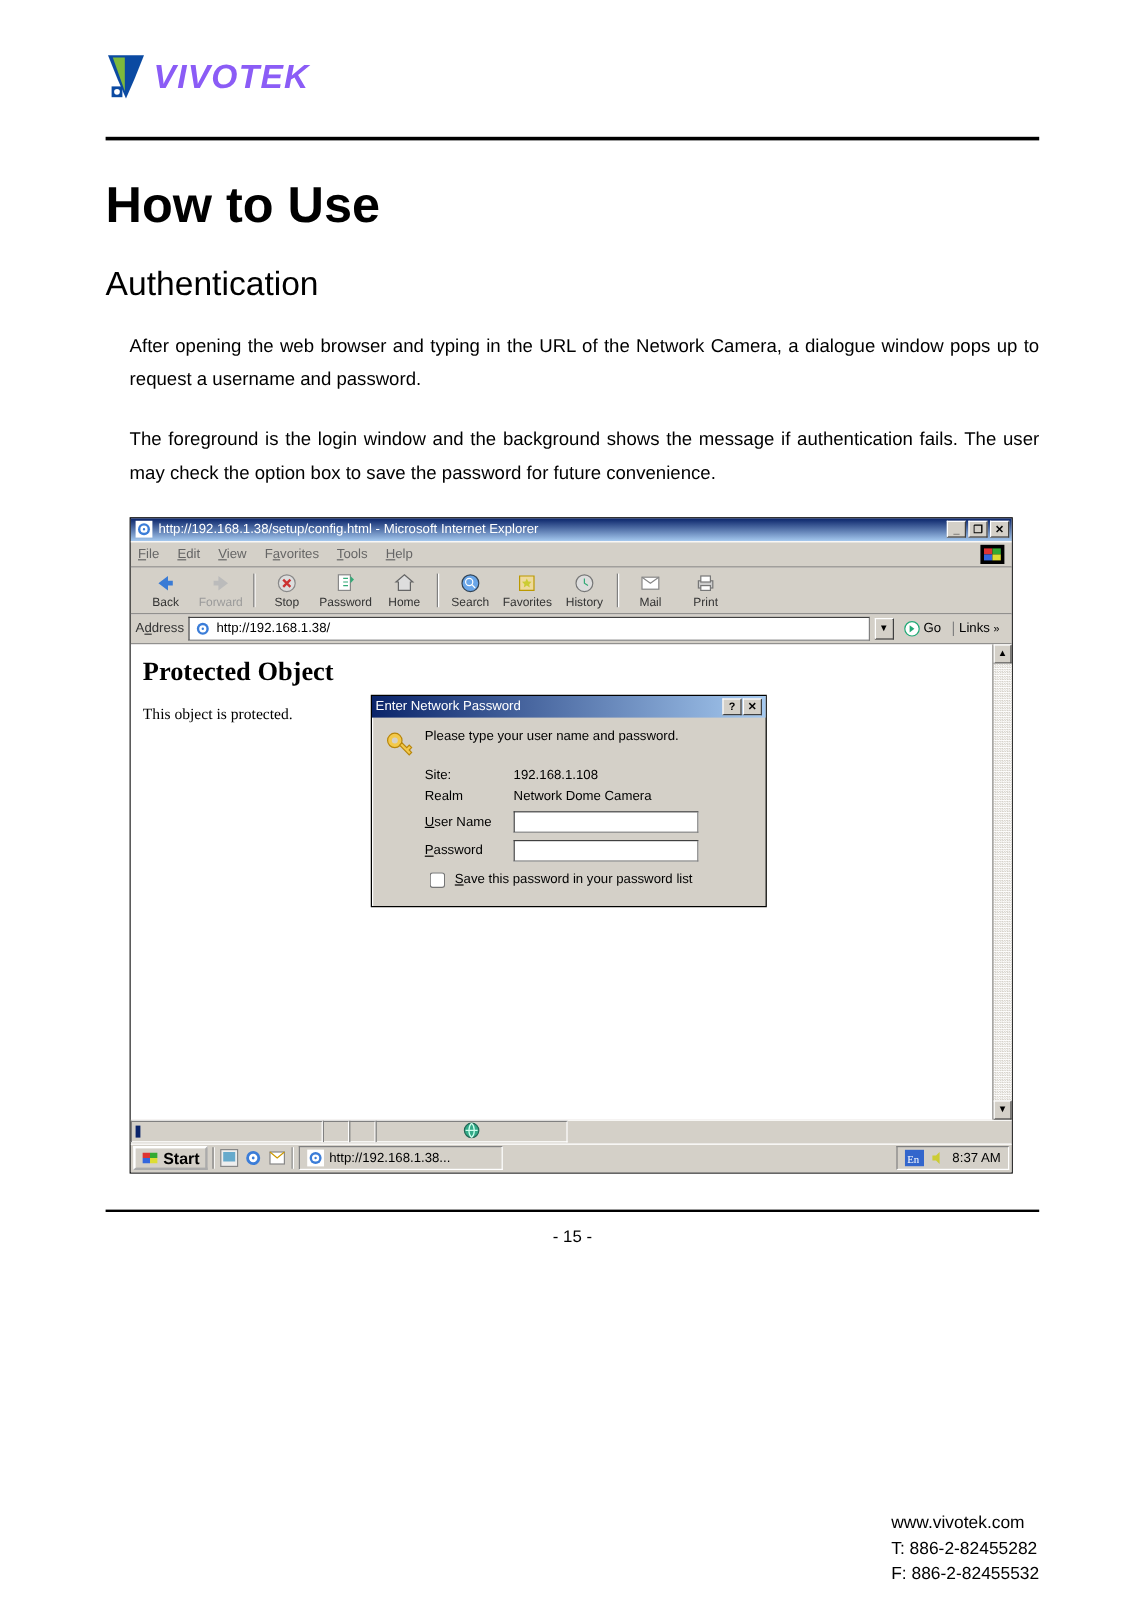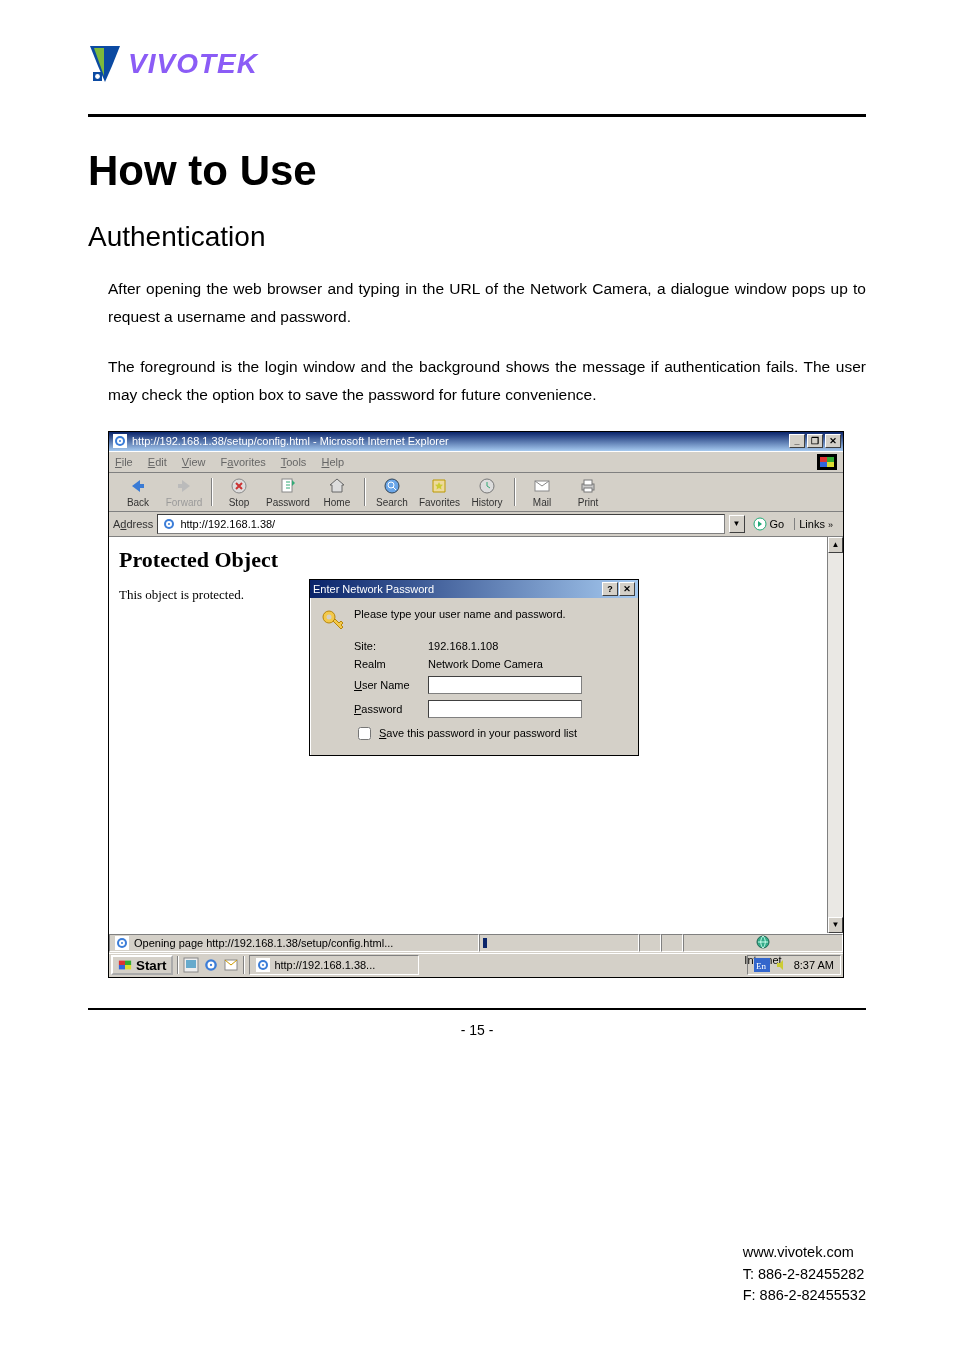--- a/index.html
+++ b/index.html
@@ -109,21 +109,21 @@
   .status .cell.inet { width:160px; gap:5px;flex-direction:column;}
   .taskbar { background:#d4d0c8; height:24px; display:flex; align-items:center; border-top:1px solid #fff; font-size:11px;}
   .taskbar .start { height:20px; border:2px outset #fff; background:#d4d0c8; padding:0 5px; display:flex; align-items:center; gap:4px; font-weight:bold; margin-left:2px;}
   .taskbar .ql { display:flex; gap:2px; margin:0 4px; padding:0 4px; border-left:1px solid #808080; border-right:1px solid #fff; box-shadow:1px 0 0 #fff inset,-1px 0 0 #808080 inset;}
   .taskbar .qlico { width:18px; height:18px; display:flex; align-items:center; justify-content:center;}
   .taskbar .task { height:20px; border:1px solid #808080; border-top-color:#808080; border-left-color:#808080; border-right-color:#fff; border-bottom-color:#fff; background:#d4d0c8; padding:0 6px; display:flex; align-items:center; gap:4px; min-width:170px;}
   .taskbar .tray { margin-left:auto; height:20px; border:1px solid #808080; border-right-color:#fff; border-bottom-color:#fff; padding:0 6px; display:flex; align-items:center; gap:6px; margin-right:2px;}
   
   .footer-rule { border:0; border-top:2px solid #000; margin: 30px 0 12px 0; }
   .pagenum { text-align:center; font-size:14px; margin-bottom:20px;}
-  .contact { position:absolute; right:88px; bottom:44px; font-size:14.5px; text-align:left; line-height:1.5;}
+  .contact { position:absolute; right:88px; bottom:27px; font-size:14.5px; text-align:left; line-height:1.5;}
   .ie-e { width:14px; height:14px; display:inline-flex; align-items:center; justify-content:center; background:#fff; }
   svg { display:block; }
 </style>
 </head>
 <body>
 
 <div class="page">
 
   <div class="logo">
     <span class="logo-mark">
@@ -352,29 +352,20 @@
 
       </div>
       <div class="vscroll">
         <div class="vsbtn">▲</div>
         <div class="track"></div>
         <div class="vsbtn">▼</div>
       </div>
     </div>
 
     <div class="status">
-      <div class="cell flex">
-        <span class="ie-e">
-          <svg width="12" height="12" viewBox="0 0 12 12">
-              <circle cx="6" cy="6" r="5" fill="#3b7dd8"></circle>
-              <path d="M3 6a3 3 0 0 1 6 0h-2a1 1 0 0 0-2 0 1 1 0 0 0 2 0h2a3 3 0 0 1-6 0z" fill="#fff"></path>
-            </svg>
-        </span>
-        <span>Opening page http://192.168.1.38/setup/config.html...</span>
-      </div>
       <div class="cell prog">
           <div class="bar"></div>
         </div>
       <div class="cell" style="width:22px;"></div>
       <div class="cell" style="width:22px;"></div>
       <div class="cell inet">
         <span>
             <svg width="14" height="14" viewBox="0 0 14 14">
               <circle cx="7" cy="7" r="6" fill="#3a8" stroke="#265"></circle>
               <path d="M2 7h10M7 1c3 3 3 9 0 12M7 1c-3 3-3 9 0 12" stroke="#cfe" fill="none"></path>

